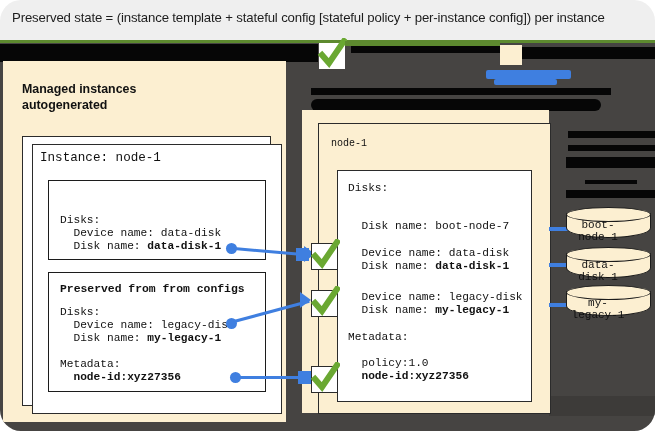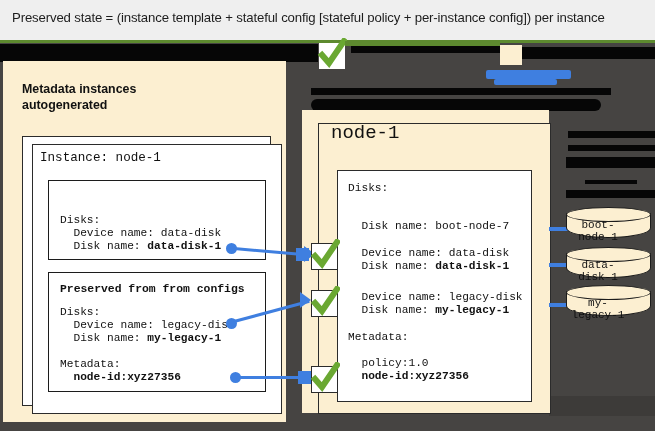--- a/index.html
+++ b/index.html
@@ -3,21 +3,21 @@
 <meta charset="utf-8">
 <style>
   html,body{margin:0;padding:0;}
   body{
     width:655px;height:431px;
     background:#ffffff;
     font-family:"Liberation Sans", sans-serif;
     overflow:hidden;
     position:relative;
   }
-  #root{position:relative;width:655px;height:431px;overflow:hidden;}
+  #root{position:relative;width:655px;height:431px;overflow:hidden;border-radius:21px;}
 
   
   .caption-bar{
     position:absolute;left:0;top:0;width:655px;height:40px;
     background:#efefef;
   }
   .caption-text{
     position:absolute;left:12px;top:10px;
     font-size:13.2px;color:#1d1d1d;
     font-family:"Liberation Sans", sans-serif;
@@ -73,21 +73,21 @@
   
   .panel-right{
     position:absolute;left:302px;top:110px;width:247px;height:303px;
     background:#fcefd1;
   }
   .node-card{
     position:absolute;left:318px;top:123px;width:231px;height:289px;
     background:#fcefd1;border:1.5px solid #2b2b2b;
   }
   .node-title{
-    position:absolute;left:331px;top:122px;font-size:19px;
+    position:absolute;left:331px;top:138px;font-size:10px;
   }
   .node-inner{
     position:absolute;left:337px;top:170px;width:193px;height:230px;
     background:#ffffff;border:1.4px solid #2b2b2b;
   }
   .node-line{font-size:11.2px;line-height:13.6px;white-space:pre;}
 
   
   .check{
     position:absolute;width:25px;height:25px;
@@ -142,21 +142,21 @@
 
   <div class="blackbar" style="left:568px;top:131px;width:87px;height:7px;"></div>
   <div class="blackbar" style="left:568px;top:145px;width:87px;height:6px;"></div>
   <div class="blackbar" style="left:566px;top:157px;width:89px;height:11px;"></div>
   <div class="blackbar" style="left:585px;top:180px;width:52px;height:4px;"></div>
   <div class="blackbar" style="left:566px;top:190px;width:89px;height:8px;"></div>
   <div class="grayblur" style="left:549px;top:396px;width:106px;height:20px;"></div>
 
   <div class="panel-left"></div>
   <div class="panel-left-title">
-    <div class="b">Metadata instances</div>
+    <div class="b">Managed instances</div>
     <div class="b">autogenerated</div>
   </div>
 
   <div class="card-back" style="left:22px;top:136px;width:247px;height:268px;"></div>
   <div class="card-front" style="left:32px;top:144px;width:248px;height:268px;"></div>
   <div class="mono inst-label">Instance: node-1</div>
 
   <div class="inner-box" style="left:48px;top:180px;width:216px;height:78px;"></div>
   <div class="mono inner-line" style="position:absolute;left:60px;top:214px;">Disks:</div>
   <div class="mono inner-line" style="position:absolute;left:60px;top:227px;">  Device name: data-disk</div>

